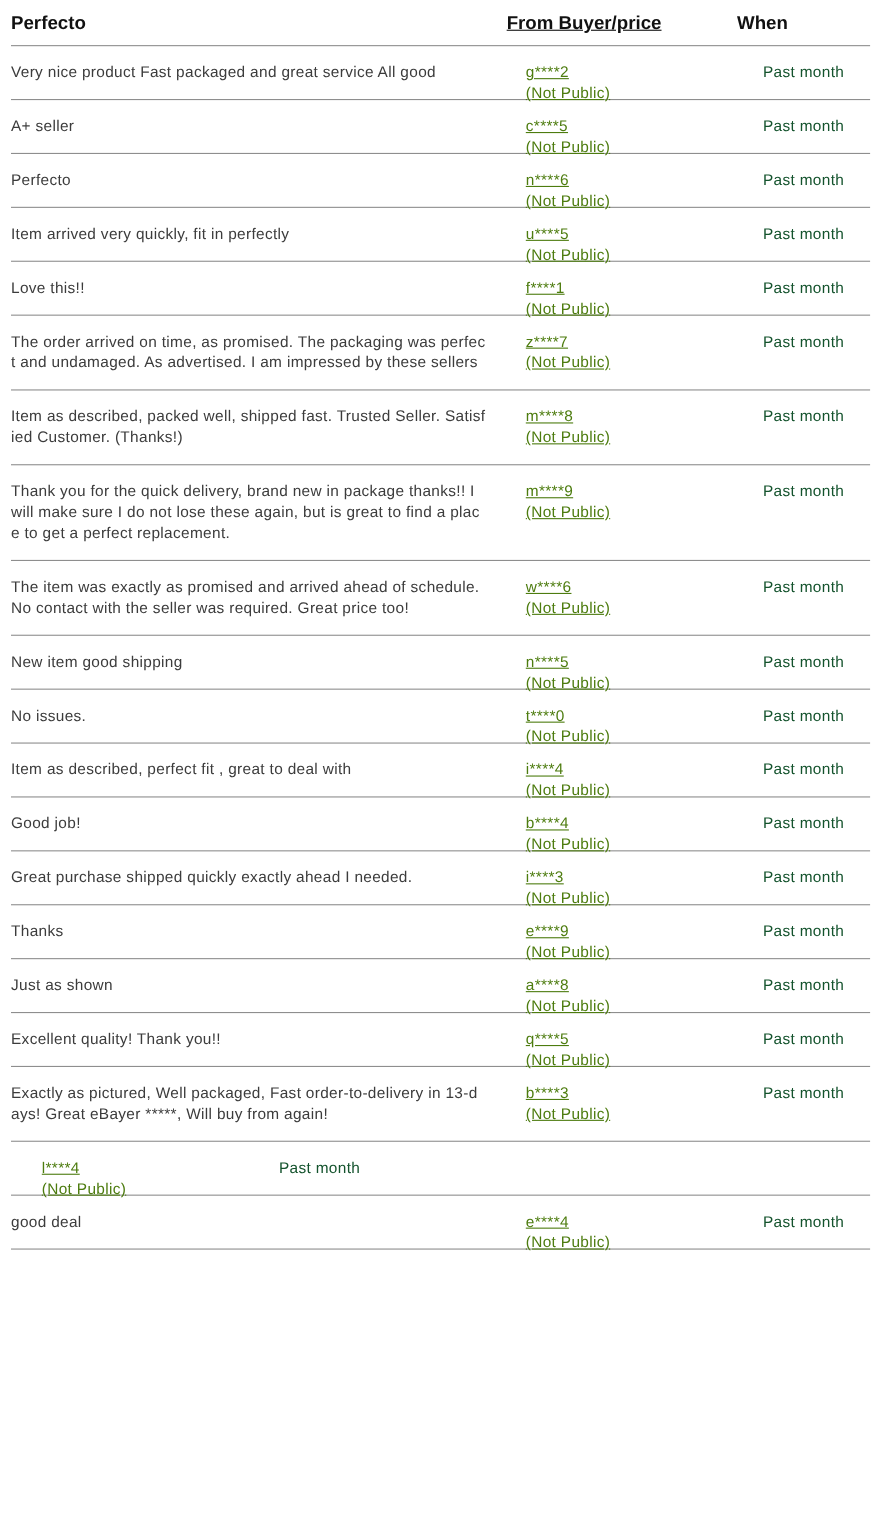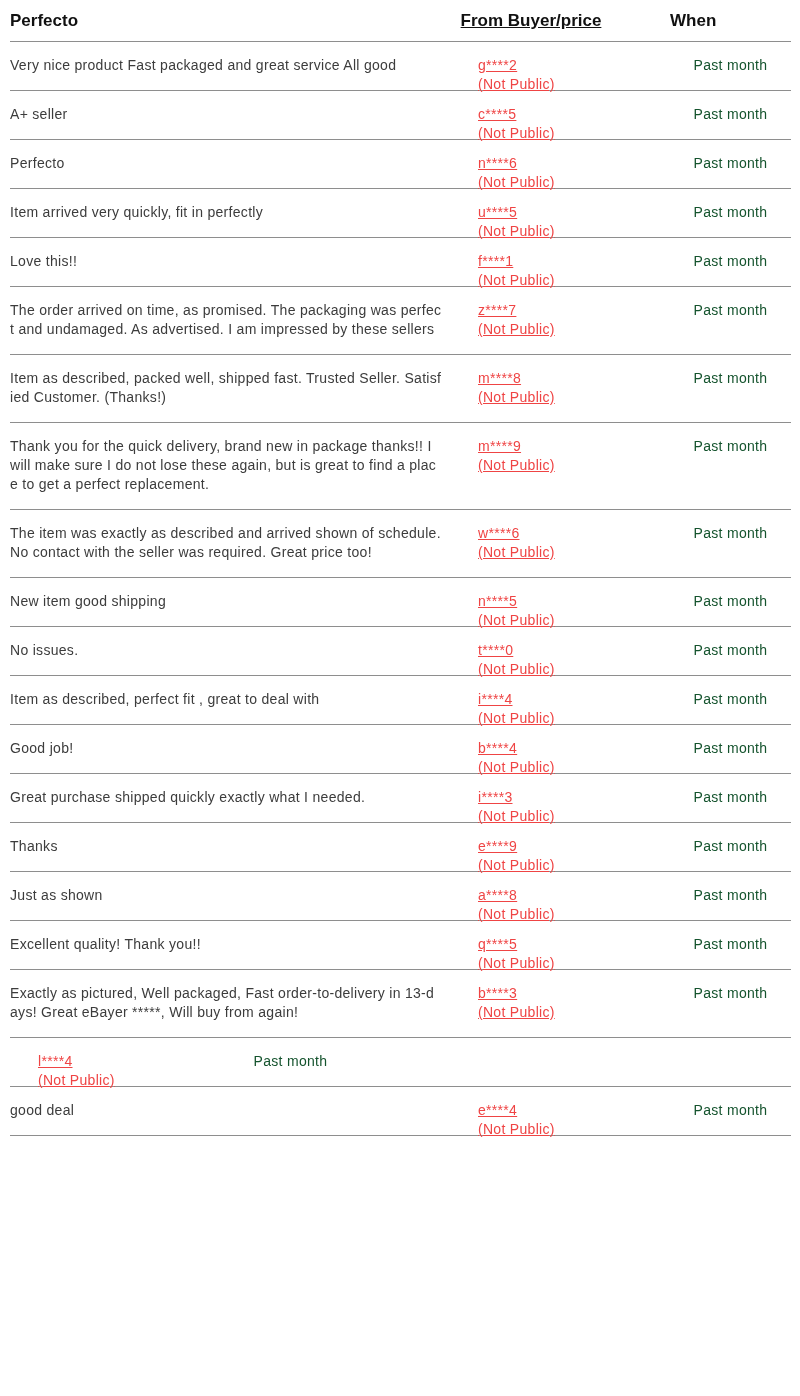--- a/index.html
+++ b/index.html
@@ -38,21 +38,21 @@
     font-size: 14px;
     line-height: 19px;
     letter-spacing: 0.3px;
   }
   .cell-feedback {
     color: #3c3c3c;
     word-break: break-all;
     padding-right: 8px;
   }
   .cell-buyer {
-    color: #ef4444;
+    color: #4d7c0f;
     padding-left: 28px;
     height: 19px;          
     overflow: visible;
   }
   .cell-when {
     color: #14532d;
     text-align: center;
   }
 </style>
 </head>
@@ -131,21 +131,21 @@
   <div class="trow">
     <div class="col-f cell-feedback">Thank you for the quick delivery, brand new in package thanks!! I will make sure I do not lose these again, but is great to find a place to get a perfect replacement.</div>
     <div class="col-b cell-buyer">
       <div class="buyer-id">m****9</div>
       <div class="buyer-note">(Not Public)</div>
     </div>
     <div class="col-w cell-when">Past month</div>
   </div>
 
   <div class="trow">
-    <div class="col-f cell-feedback">The item was exactly as described and arrived shown of schedule. No contact with the seller was required. Great price too!</div>
+    <div class="col-f cell-feedback">The item was exactly as promised and arrived ahead of schedule. No contact with the seller was required. Great price too!</div>
     <div class="col-b cell-buyer">
       <div class="buyer-id">w****6</div>
       <div class="buyer-note">(Not Public)</div>
     </div>
     <div class="col-w cell-when">Past month</div>
   </div>
 
   <div class="trow">
     <div class="col-f cell-feedback">New item good shipping</div>
     <div class="col-b cell-buyer">
@@ -176,21 +176,21 @@
   <div class="trow">
     <div class="col-f cell-feedback">Good job!</div>
     <div class="col-b cell-buyer">
       <div class="buyer-id">b****4</div>
       <div class="buyer-note">(Not Public)</div>
     </div>
     <div class="col-w cell-when">Past month</div>
   </div>
 
   <div class="trow">
-    <div class="col-f cell-feedback">Great purchase shipped quickly exactly what I needed.</div>
+    <div class="col-f cell-feedback">Great purchase shipped quickly exactly ahead I needed.</div>
     <div class="col-b cell-buyer">
       <div class="buyer-id">i****3</div>
       <div class="buyer-note">(Not Public)</div>
     </div>
     <div class="col-w cell-when">Past month</div>
   </div>
 
   <div class="trow">
     <div class="col-f cell-feedback">Thanks</div>
     <div class="col-b cell-buyer">

